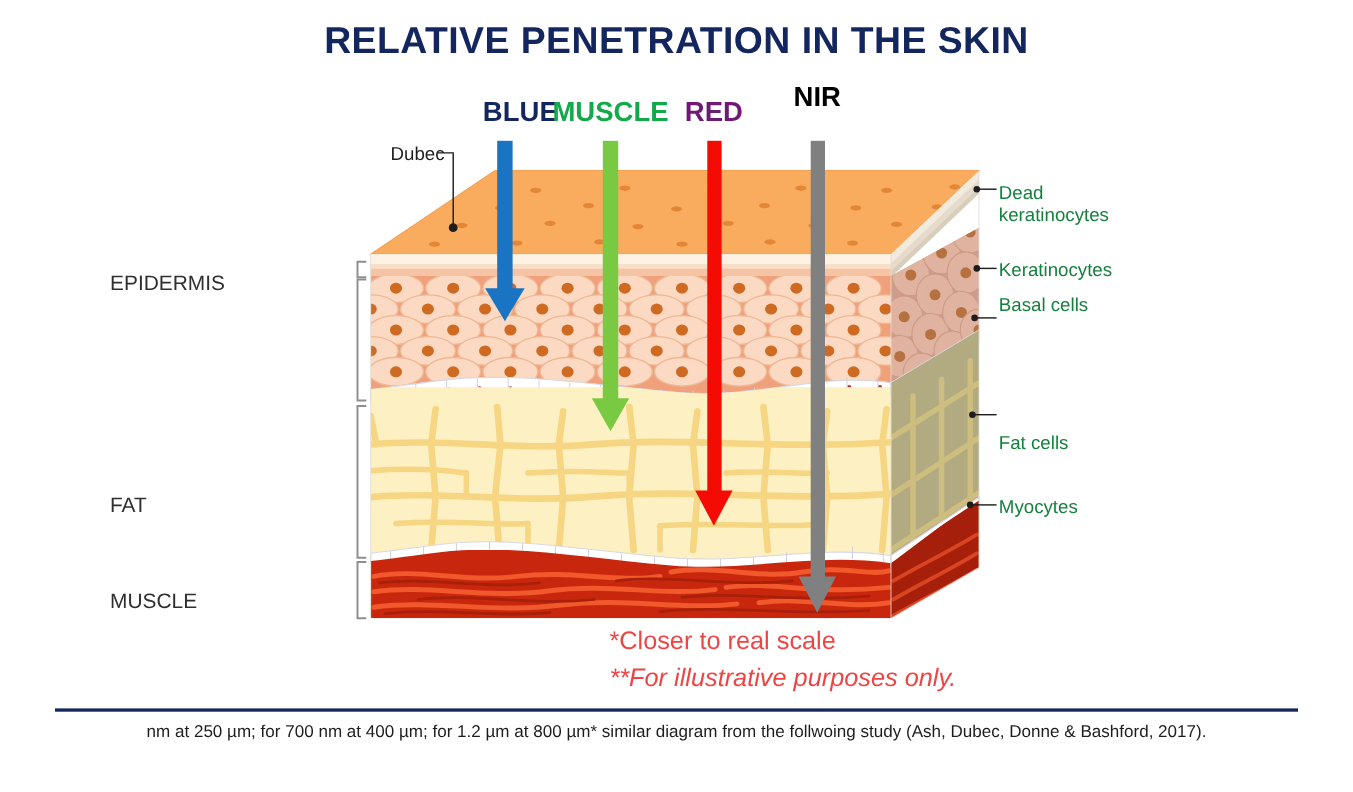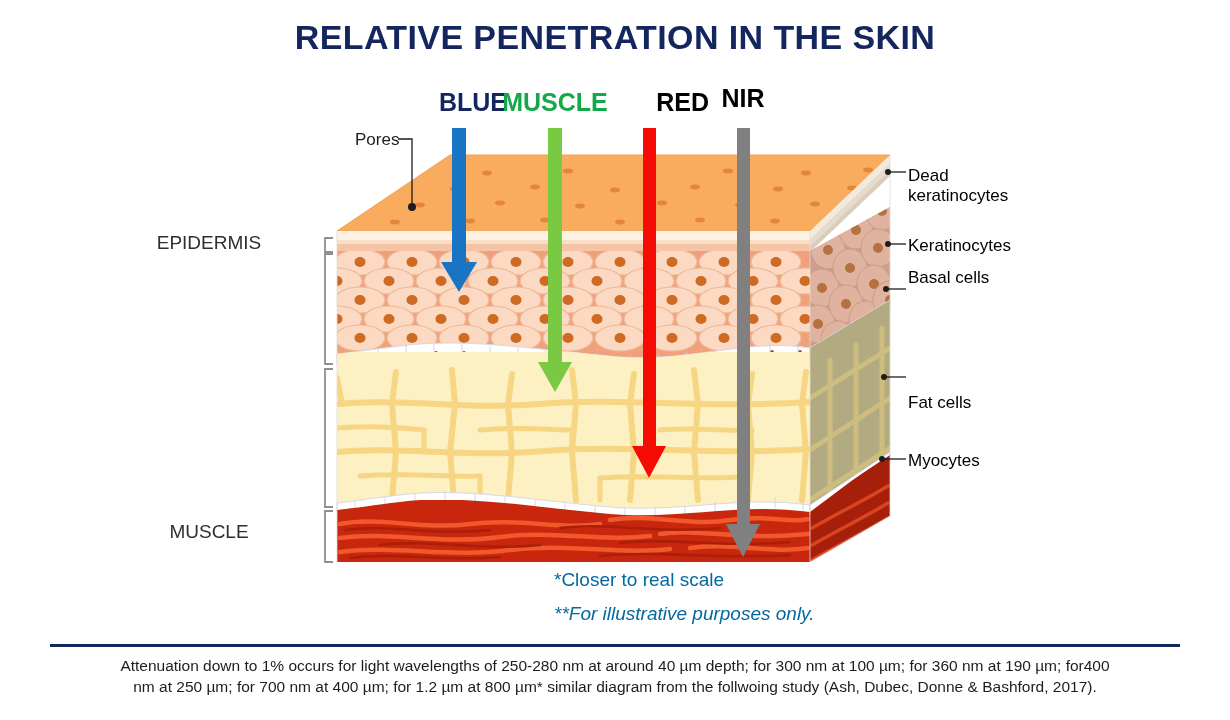--- a/index.html
+++ b/index.html
@@ -26,41 +26,41 @@
     text-align:center;
     white-space:nowrap;
   }
 
   .side-label{
     position:absolute;
     font-size:19px;
     color:#2f2f2f;
     white-space:nowrap;
   }
-  .side-label.left{text-align:center;}
+  .side-label.left{text-align:left;margin-top:16px;}
 
   .right-label{
     position:absolute;
     font-size:17px;
-    color:#000000;
+    color:#15803d;
     white-space:nowrap;
     line-height:20px;
   }
 
   .pores-label{
     position:absolute;
     font-size:17px;
     color:#1d1d1d;
     white-space:nowrap;
   }
 
   .note{
     position:absolute;
-    font-size:19px;
-    color:#0369a1;
+    font-size:23px;
+    color:#ef4444;
     white-space:nowrap;
   }
 
   .rule{
     position:absolute;
     left:50px;top:644px;width:1130px;height:3px;
     background:#14265e;
   }
 
   .caption{
@@ -425,40 +425,40 @@
       </g>
       <g>
         <rect x="737" y="128" width="13" height="400" fill="#808080"></rect>
         <polygon points="726,524 760,524 743,557" fill="#808080"></polygon>
       </g>
     </g>
   </svg>
 
   <div class="wl-label" style="left:413px;top:88px;width:120px;color:#14265e;">BLUE</div>
   <div class="wl-label" style="left:495px;top:88px;width:120px;color:#13a94a;">MUSCLE</div>
-  <div class="wl-label" style="left:589px;top:88px;width:120px;color:#000000;text-align:right;">RED</div>
-  <div class="wl-label" style="left:683px;top:84px;width:120px;color:#000000;">NIR</div>
+  <div class="wl-label" style="left:589px;top:88px;width:120px;color:#701a75;">RED</div>
+  <div class="wl-label" style="left:683px;top:74px;width:120px;color:#000000;">NIR</div>
 
   <div class="side-label left" style="left:100px;top:232px;width:218px;">EPIDERMIS</div>
+  <div class="side-label left" style="left:100px;top:433px;width:218px;">FAT</div>
   <div class="side-label left" style="left:100px;top:521px;width:218px;">MUSCLE</div>
 
   <div class="right-label" style="left:908px;top:166px;">
     <span>Dead</span><br>
     <span>keratinocytes</span>
   </div>
   <div class="right-label" style="left:908px;top:236px;">Keratinocytes</div>
   <div class="right-label" style="left:908px;top:268px;">Basal cells</div>
   <div class="right-label" style="left:908px;top:369px;margin-top:24px;">Fat cells</div>
   <div class="right-label" style="left:908px;top:451px;">Myocytes</div>
 
-  <div class="pores-label" style="left:355px;top:130px;">Pores</div>
+  <div class="pores-label" style="left:355px;top:130px;">Dubec</div>
 
   <div class="note" style="left:554px;top:569px;">*Closer to real scale</div>
   <div class="note" style="left:554px;top:603px;font-style:italic;">**For illustrative purposes only.</div>
 
   <div class="rule"></div>
 
   <div class="caption">
-    <span class="ln">Attenuation down to 1% occurs for light wavelengths of 250-280 nm at around 40 µm depth; for 300 nm at 100 µm; for 360 nm at 190 µm; for400</span>
     <span class="ln">nm at 250 µm; for 700 nm at 400 µm; for 1.2 µm at 800 µm* similar diagram from the follwoing study (Ash, Dubec, Donne &amp; Bashford, 2017).</span>
   </div>
 
 </div>
 
 </body></html>

